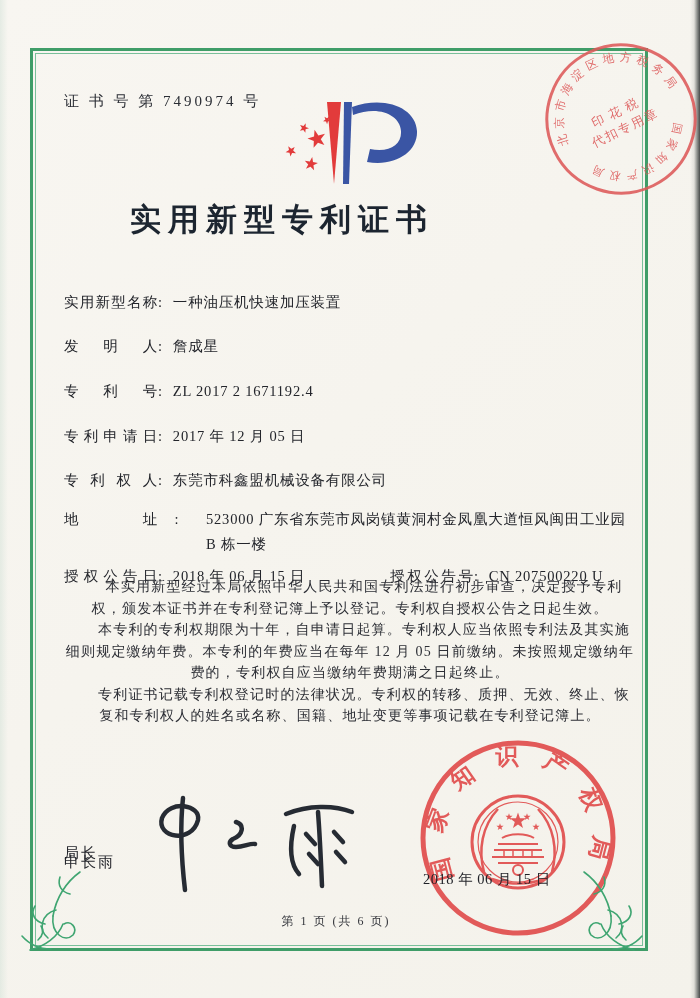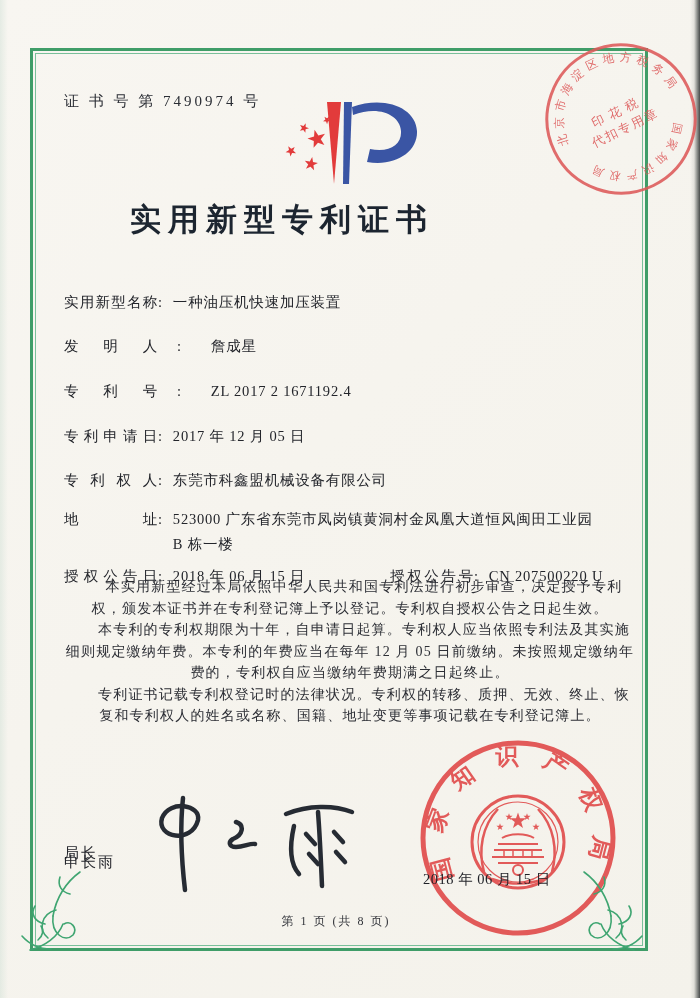--- a/index.html
+++ b/index.html
@@ -18,25 +18,25 @@
     background:linear-gradient(90deg,rgba(210,225,215,.5),rgba(210,225,215,0));
     pointer-events:none;
   }
   .frame{position:absolute;left:30px;top:48px;width:612px;height:897px;border:3px solid #3f9d68;}
   .frame-inner{position:absolute;left:2px;top:2px;right:2px;bottom:2px;border:1px solid #79c09a;}
   .cert-no{position:absolute;left:64px;top:92px;font-size:15px;letter-spacing:3px;color:#2a2d34;}
   .logo{position:absolute;left:283px;top:98px;}
   .title{position:absolute;left:0;top:199px;width:564px;text-align:center;
     font-size:31px;font-weight:bold;letter-spacing:7px;color:#1c2530;}
   .fields{position:absolute;left:64px;top:292px;width:566px;font-size:14.5px;letter-spacing:.8px;}
-  .row{position:relative;line-height:21px;margin-bottom:23px;display:flex;align-items:flex-start;}
+  .row{position:relative;line-height:21px;margin-bottom:23px;display:flex;align-items:flex-start;justify-content:space-between;}
   .row .lbl{display:inline-block;width:94px;text-align:justify;text-align-last:justify;flex:none;}
   .row .colon{flex:none;margin-right:10px;}
   .row .val{flex:1;}
-  .row.r-inventor,.row.r-patno{margin-bottom:24px;gap:19px;}
+  .row.r-inventor,.row.r-patno{margin-bottom:24px;}
   .row.r-patentee{margin-bottom:16px;}
   .row.r-address{margin-bottom:9px;line-height:25px;}
   .row.r-address .val{max-width:424px;}
   .grant{position:absolute;left:326px;top:0;display:flex;}
   .grant .lbl{width:84px;}
   .paras{position:absolute;left:63px;top:576px;width:574px;font-size:14px;
     line-height:21.5px;letter-spacing:1.2px;color:#2c2e35;text-align:center;}
   .paras p{margin:0;text-indent:2em;}
   .sig-role{position:absolute;left:64px;top:820px;font-size:15px;letter-spacing:2px;margin-top:24px;}
   .sig-name{position:absolute;left:64px;top:853px;font-size:15px;letter-spacing:2px;}
@@ -216,15 +216,15 @@
       <path d="M43,50 C41,68 55,77 63,69 C68,62 61,54 54,58"></path>
       <path d="M46,44 C31,48 28,64 38,72"></path>
       <path d="M60,28 C52,26 47,20 50,11"></path>
       <path d="M35,58 C25,56 20,48 25,40"></path>
       <path d="M20,84 C35,80 48,71 53,58"></path>
       <path d="M12,70 C19,78 29,83 41,83"></path>
       <path d="M28,74 C33,70 34,64 31,60"></path>
     </g>
   </svg>
 
-  <div class="footer">第 1 页 (共 8 页)</div>
+  <div class="footer">第 1 页 (共 6 页)</div>
 
 </div>
 
 </body></html>

